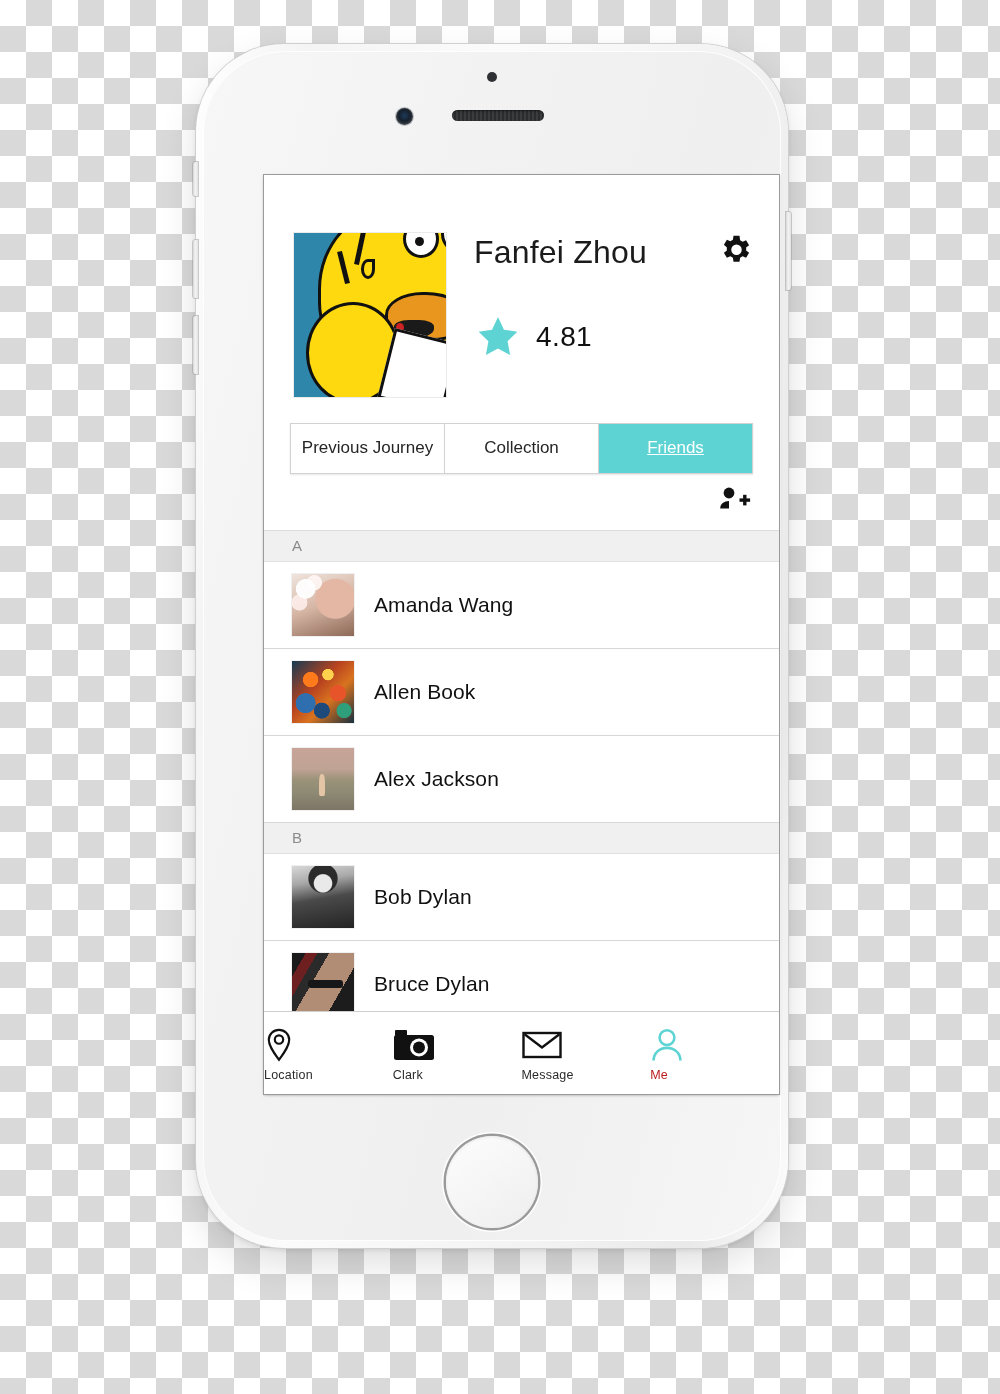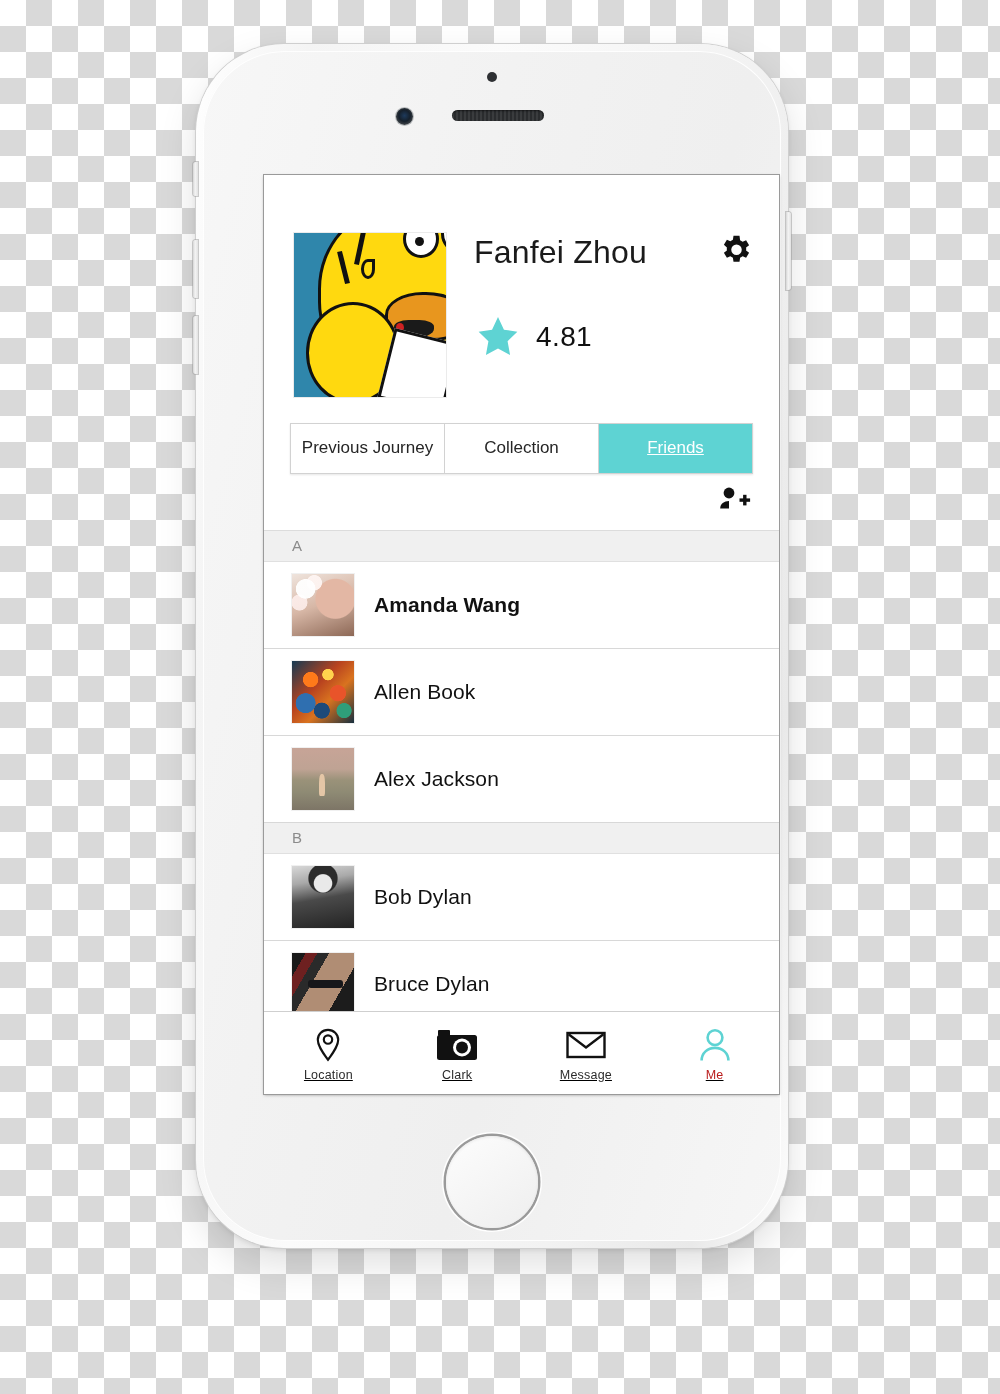--- a/index.html
+++ b/index.html
@@ -271,21 +271,21 @@
     flex: 0 0 auto;
     overflow: hidden;
     box-shadow: 0 0 0 1px rgba(0,0,0,0.06);
   }
   .friend-name {
     font-size: 21px;
     color: #111;
     padding-left: 20px;
     letter-spacing: 0.1px;
   }
-  .friend-name.bold { font-weight: bold; padding-left: 20px; }
+  .friend-name.bold { font-weight: normal; padding-left: 20px; }
 
   
   .ph { width: 100%; height: 100%; position: relative; }
   .ph-blossom {
     background:
       radial-gradient(circle at 22% 24%, rgba(255,255,255,0.95) 0 14%, transparent 15%),
       radial-gradient(circle at 36% 14%, rgba(255,246,244,0.9) 0 11%, transparent 12%),
       radial-gradient(circle at 12% 46%, rgba(255,240,238,0.85) 0 12%, transparent 13%),
       radial-gradient(circle at 70% 40%, #e3b7a4 0 34%, transparent 36%),
       linear-gradient(160deg, #efe4dd 0%, #d7b7a6 48%, #8d6856 100%);
@@ -334,24 +334,23 @@
     height: 82px;
     border-top: 1px solid #cfcfcf;
     background: #ffffff;
     display: flex;
     align-items: center;
   }
   .nav-item {
     flex: 1 1 0;
     display: flex;
     flex-direction: column;
-    align-items: center;
+    align-items: flex-start;
     justify-content: center;
     cursor: pointer;
-    text-decoration: underline;
   }
   .nav-icon { height: 40px; display: flex; align-items: center; justify-content: center; }
   .nav-icon svg { display: block; }
   .nav-label {
     font-size: 12.5px;
     color: #2b2b2b;
     margin-top: 3px;
     letter-spacing: 0.2px;
   }
   .nav-item.active .nav-label { color: #b91c1c; }

